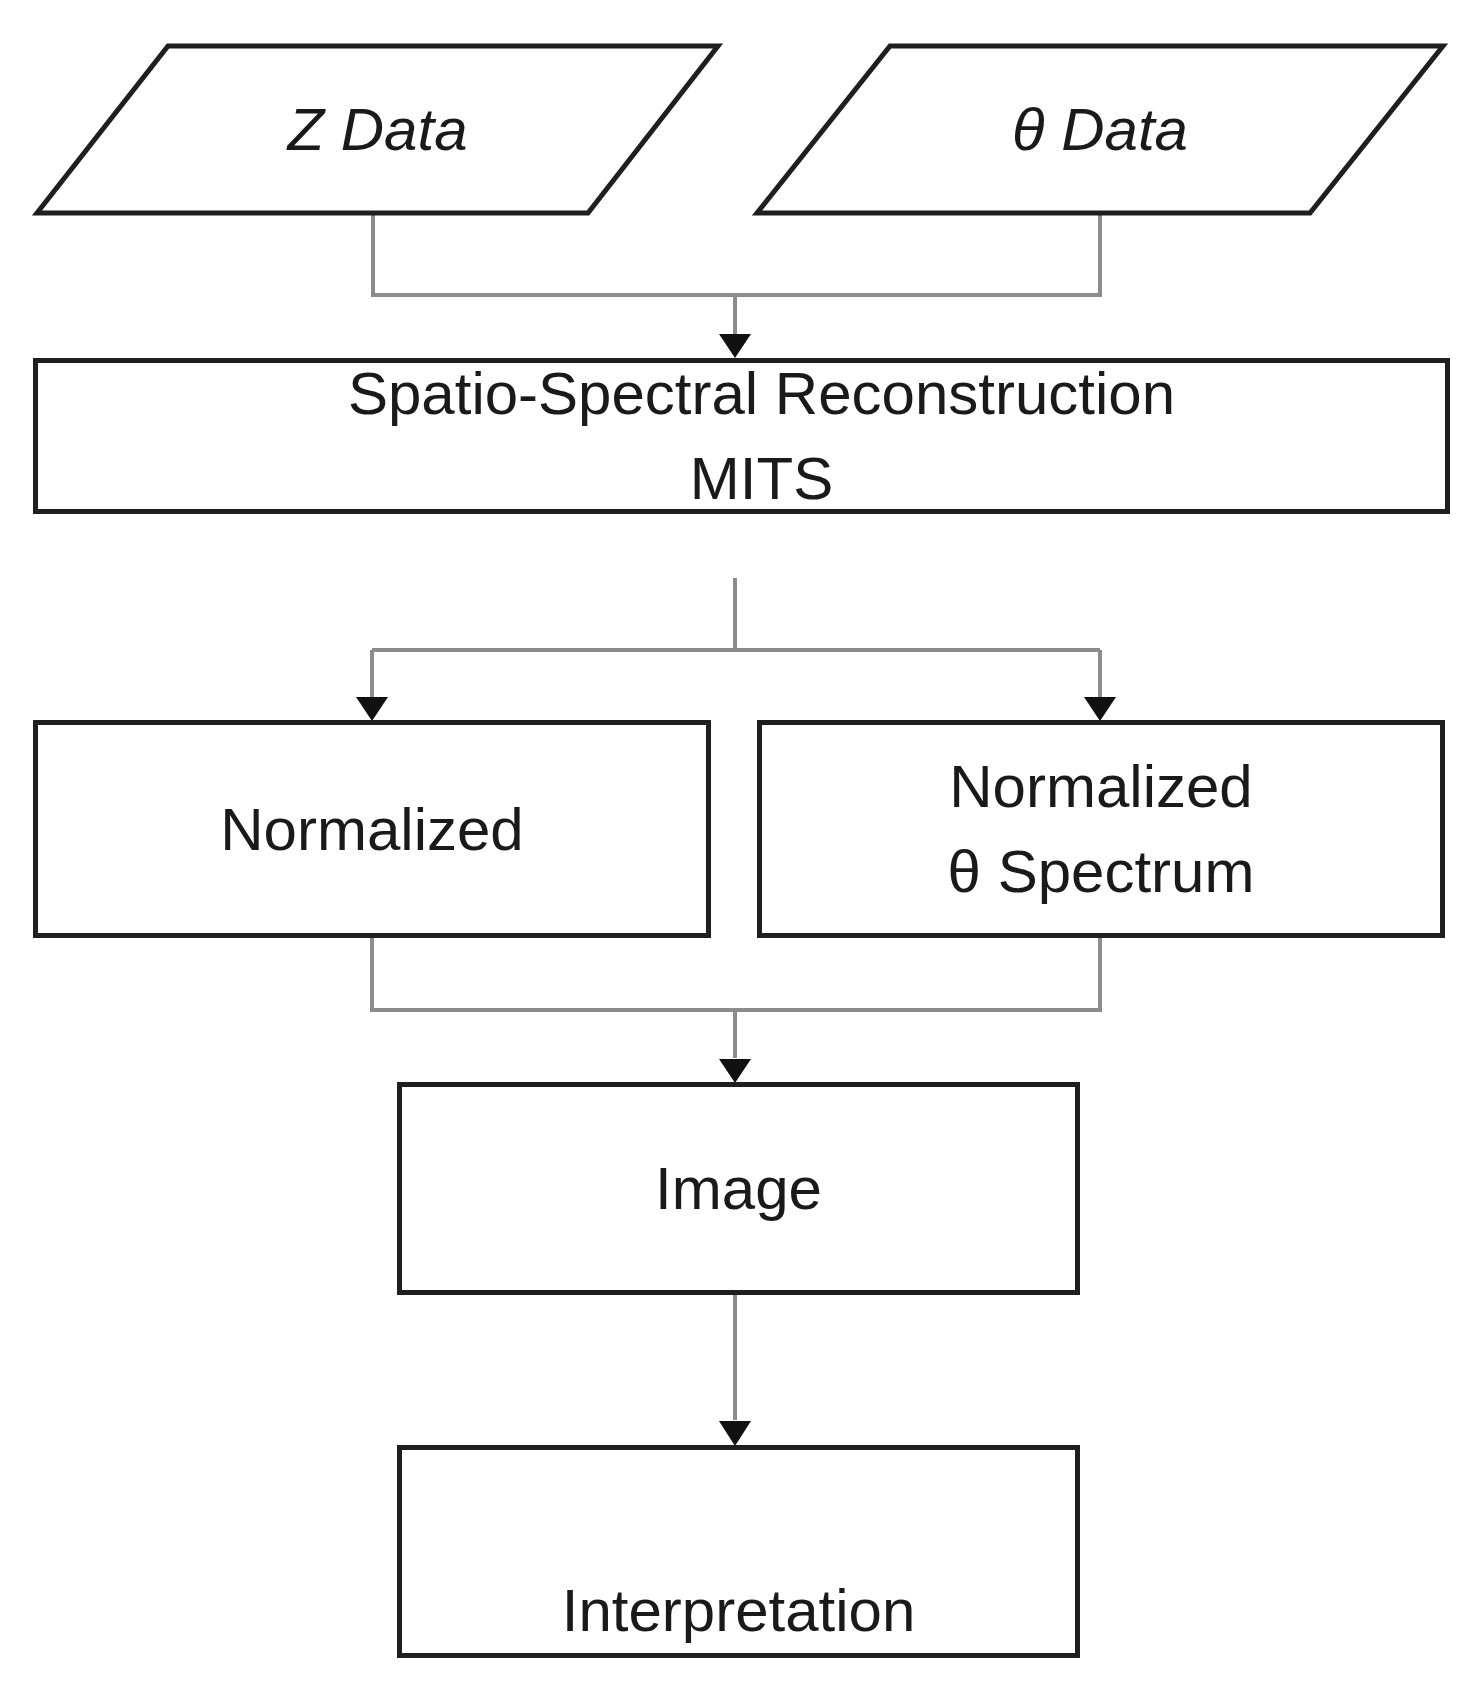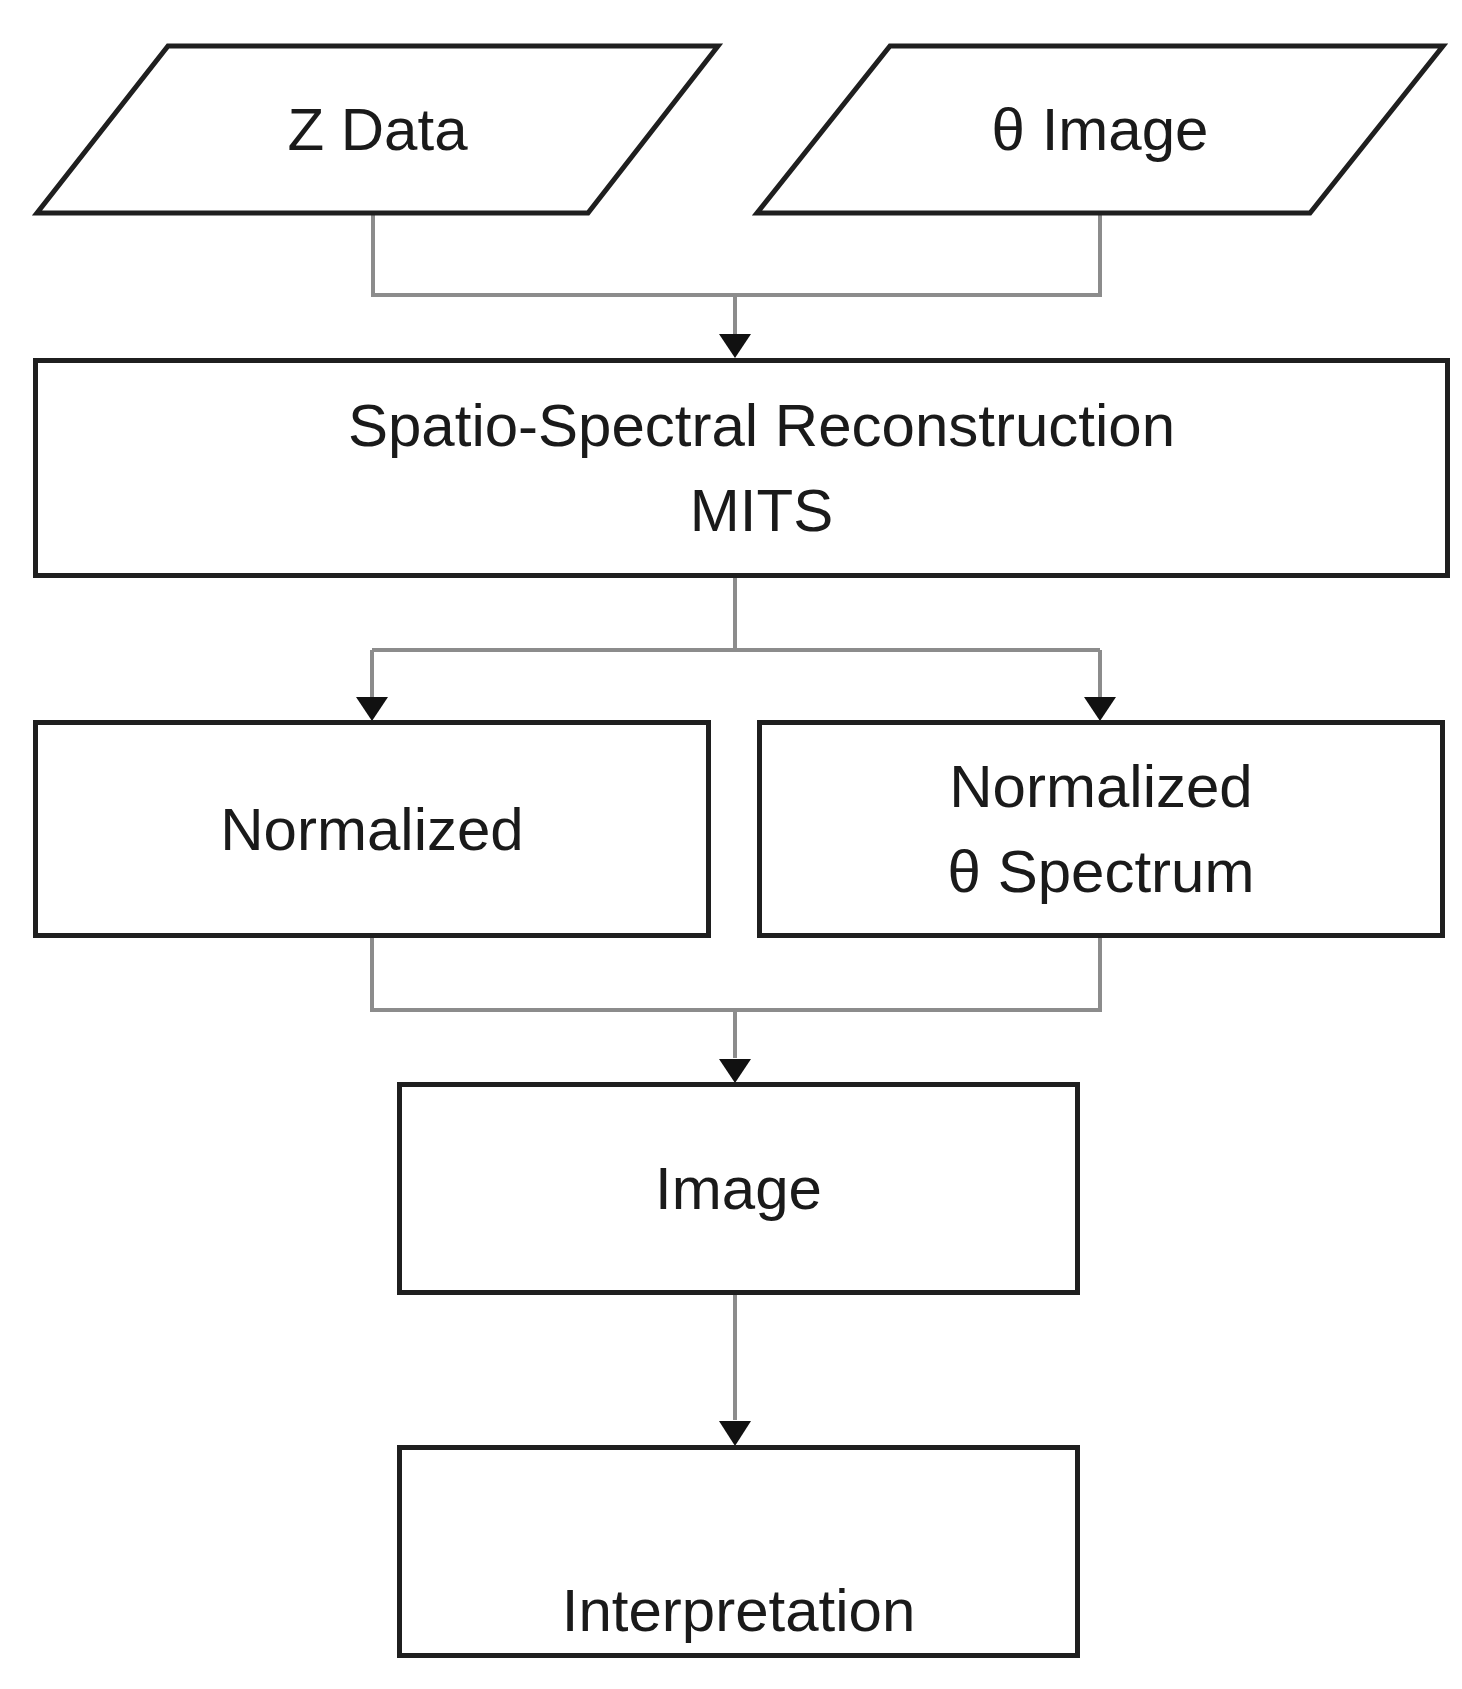--- a/index.html
+++ b/index.html
@@ -40,20 +40,21 @@
     color: #1a1a1a;
     white-space: nowrap;
   }
   .para-label-box {
     position: absolute;
     display: flex;
     flex-direction: column;
     justify-content: center;
     text-align: center;
     background: transparent;
+    font-style: italic;
   }
   .wire {
     stroke: #8c8c8c;
     stroke-width: 4;
     fill: none;
   }
   .para {
     fill: #ffffff;
     stroke: #1f1f1f;
     stroke-width: 5;
@@ -98,24 +99,24 @@
 
     <polygon class="para" points="168,46 718,46 588,213 37,213"></polygon>
     <polygon class="para" points="890,46 1443,46 1310,213 757,213"></polygon>
   </svg>
 
   <div class="para-label-box" style="left:37px; top:46px; width:681px; height:167px;">
     <span class="para-label">Z Data</span>
   </div>
 
   <div class="para-label-box" style="left:757px; top:46px; width:686px; height:167px;">
-    <span class="para-label">θ Image</span>
+    <span class="para-label">θ Data</span>
   </div>
 
-  <div class="node" style="left:33px; top:358px; width:1417px; height:220px;padding-left:40px;">
+  <div class="node" style="left:33px; top:358px; width:1417px; height:156px;padding-left:40px;">
     <span class="node-label">Spatio-Spectral Reconstruction</span>
     <span class="node-label">MITS</span>
   </div>
 
   <div class="node" style="left:33px; top:720px; width:678px; height:218px;">
     <span class="node-label">Normalized</span>
   </div>
 
   <div class="node" style="left:757px; top:720px; width:688px; height:218px;">
     <span class="node-label">Normalized</span>

